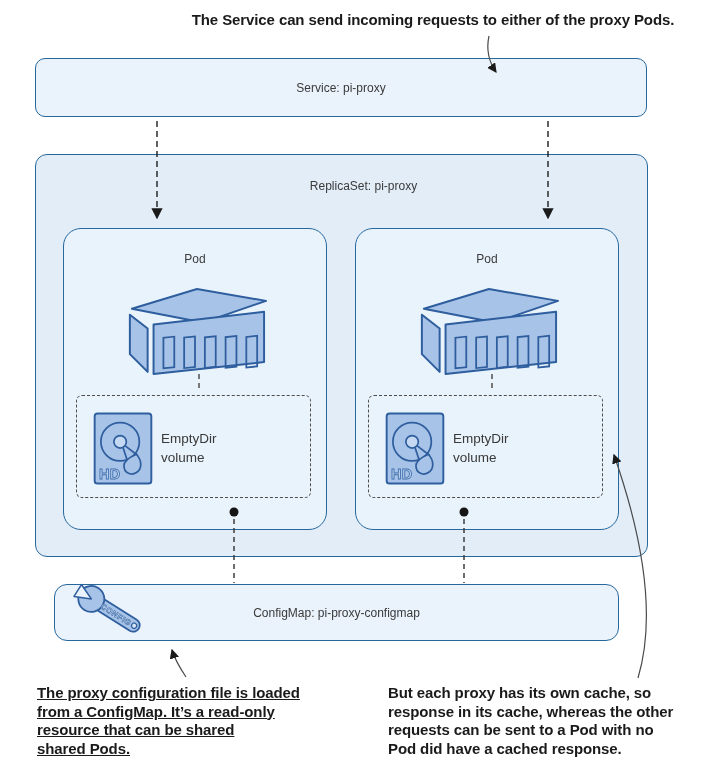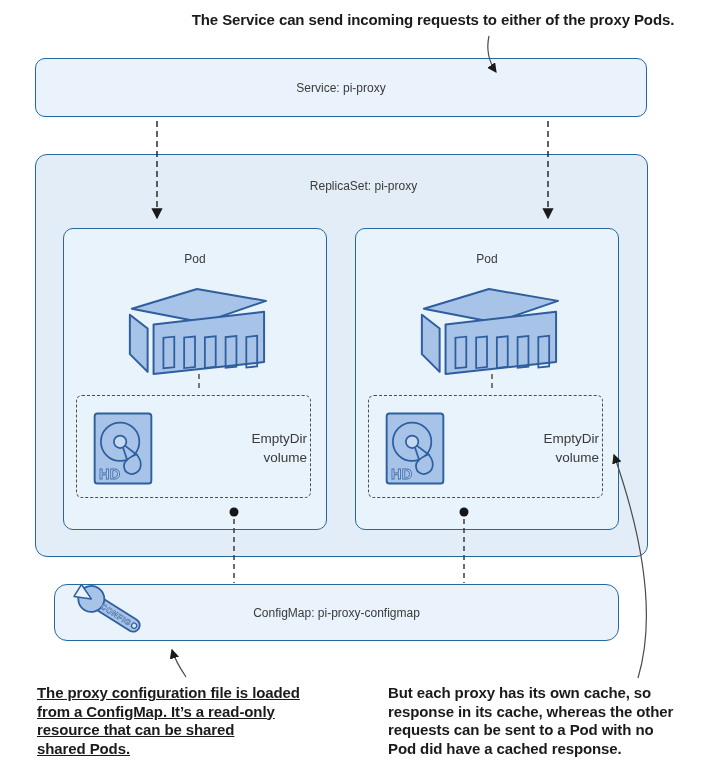--- a/index.html
+++ b/index.html
@@ -6,31 +6,31 @@
   *{box-sizing:border-box;}
   .canvas{
     position:relative;width:723px;height:766px;background:#ffffff;
     font-family:"Liberation Sans", sans-serif;overflow:hidden;
   }
   .box{position:absolute;border:1.5px solid #27689c;background:#eaf2fb;}
   #service-box{left:35px;top:58px;width:612px;height:59px;border-radius:10px;
     display:flex;align-items:center;justify-content:center;}
   #replicaset-box{left:35px;top:154px;width:613px;height:403px;border-radius:12px;background:#e3edf8;}
   .rs-label{position:absolute;left:0;top:24px;width:100%;text-align:center;padding-left:44px;}
-  .pod{position:absolute;top:228px;width:264px;height:302px;border-radius:10px;
+  .pod{position:absolute;top:228px;width:264px;height:302px;border-radius:18px;
     border:1.4px solid #27689c;background:#e9f3fc;}
   #pod-left{left:63px;}
   #pod-right{left:355px;}
   .pod-label{position:absolute;left:0;top:23px;width:100%;text-align:center;}
   .diagram-label{font-size:12px;color:#3a3a3a;}
   .container-svg{position:absolute;left:56px;top:52px;width:150px;height:95px;overflow:visible;}
   .emptydir{position:absolute;left:12px;top:166px;width:235px;height:103px;
     border:1.6px dashed #4d4d4d;border-radius:6px;}
   .hd-svg{position:absolute;left:16px;top:16px;width:60px;height:73px;overflow:visible;}
-  .vol-label{position:absolute;left:84px;top:33px;width:146px;text-align:right;
+  .vol-label{position:absolute;left:84px;top:33px;width:146px;text-align:left;
     font-size:13.5px;color:#3a3a3a;line-height:19px;}
   #configmap-box{left:54px;top:584px;width:565px;height:57px;border-radius:13px;
     display:flex;align-items:center;justify-content:center;}
   .wrench-svg{position:absolute;left:16px;top:1px;width:84px;height:58px;overflow:visible;}
   .overlay{position:absolute;left:0;top:0;width:723px;height:766px;pointer-events:none;}
   .annotation{position:absolute;font-size:15px;font-weight:700;color:#1a1a1a;
     letter-spacing:-0.1px;line-height:18.5px;}
   #ann-top{left:138px;top:11px;width:590px;text-align:center;white-space:nowrap;}
   #ann-bottom-left{left:37px;top:684px;width:320px;text-decoration:underline;}
   #ann-bottom-right{left:388px;top:684px;width:330px;}

